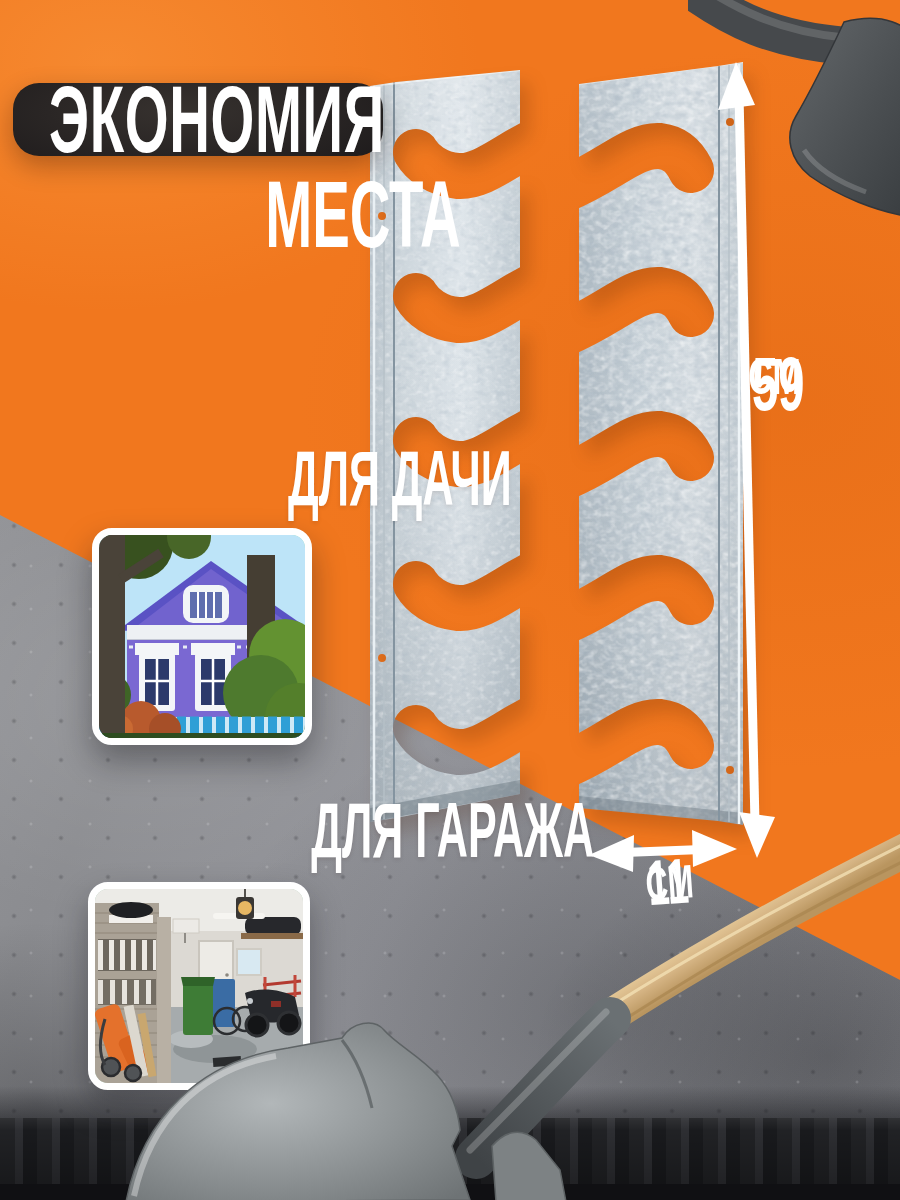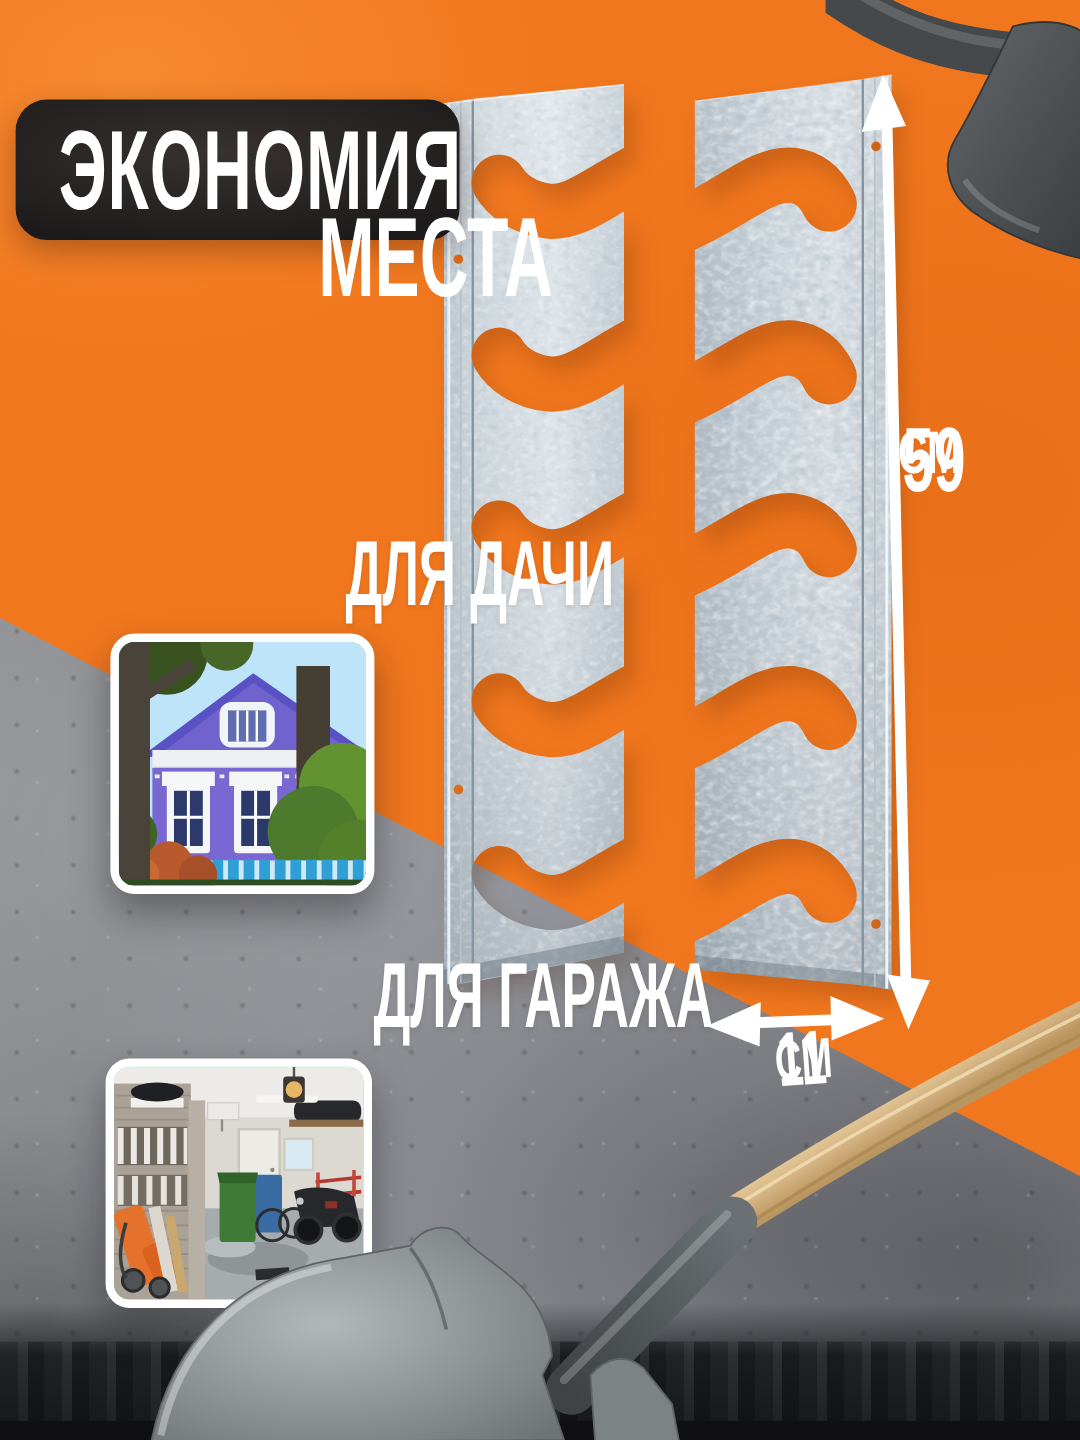--- a/index.html
+++ b/index.html
@@ -34,21 +34,21 @@
 
   .rack{filter:drop-shadow(9px 13px 9px rgba(70,25,0,.20));}
   .rack-left{left:360px;top:66px;}
   .rack-right{left:573px;top:56px;}
   .shovel-top{right:0;top:0;}
   .shovel-bottom{left:0;top:0;}
   .dims{left:0;top:0;}
 
   .hand{position:static;display:inline-block;color:#fff;font-weight:700;
         white-space:nowrap;line-height:1;}
-  .banner{left:13px;top:83px;width:370px;height:117px;border-radius:26px;
+  .banner{left:13px;top:83px;width:370px;height:73px;border-radius:26px;
     background:radial-gradient(300px 90px at 45% 38%, #37322f, #1d1a1b 88%);
     box-shadow:0 10px 26px rgba(30,10,0,.30);
     display:flex;align-items:center;justify-content:center;padding-left:37px;}
   .banner .hand{font-size:94px;transform:scaleX(.60);letter-spacing:1px;}
   .t-line2{left:30px;top:168px;width:340px;text-align:center;}
   .t-line2 .hand{font-size:94px;transform:scaleX(.60);}
   .label{width:360px;text-align:center;text-shadow:0 2px 6px rgba(40,20,0,.12);}
   .label .hand{font-size:77px;transform:scaleX(.56);}
   .dacha-label{left:20px;top:440px;}
   .garage-label{left:20px;top:792px;}

